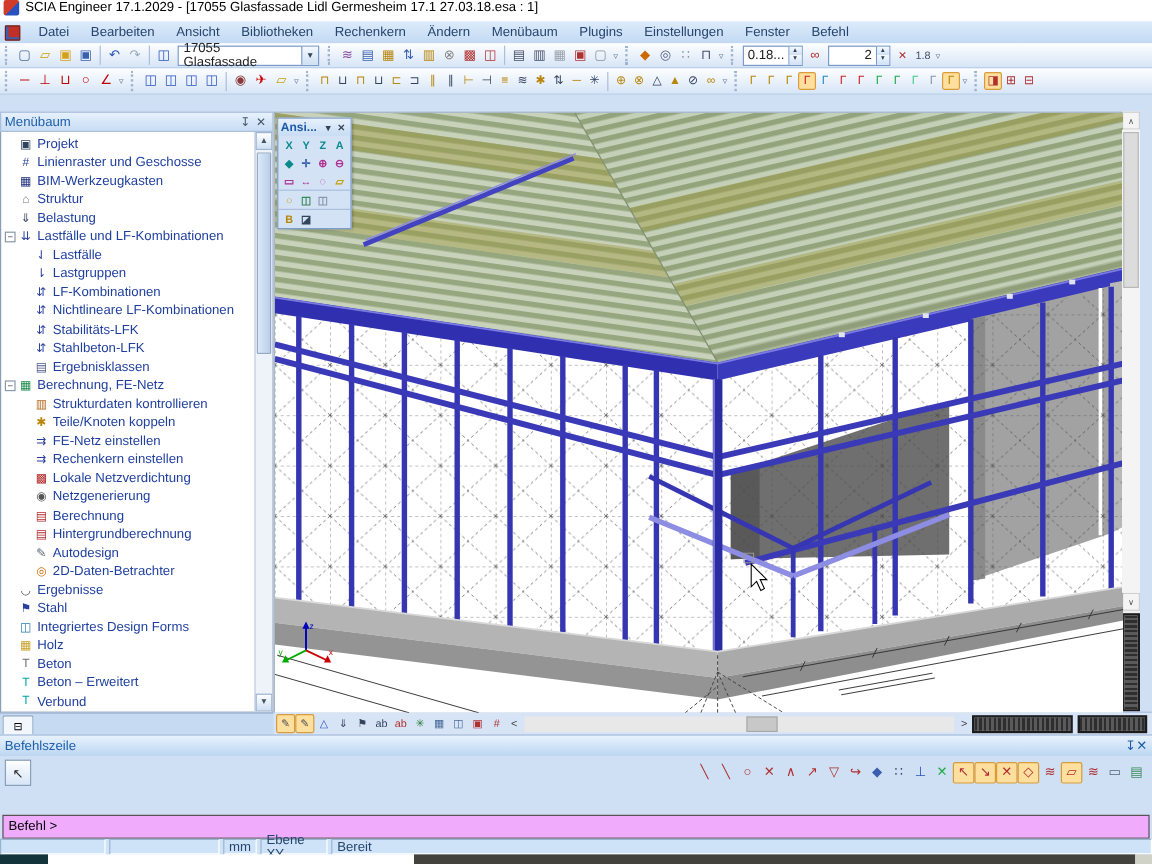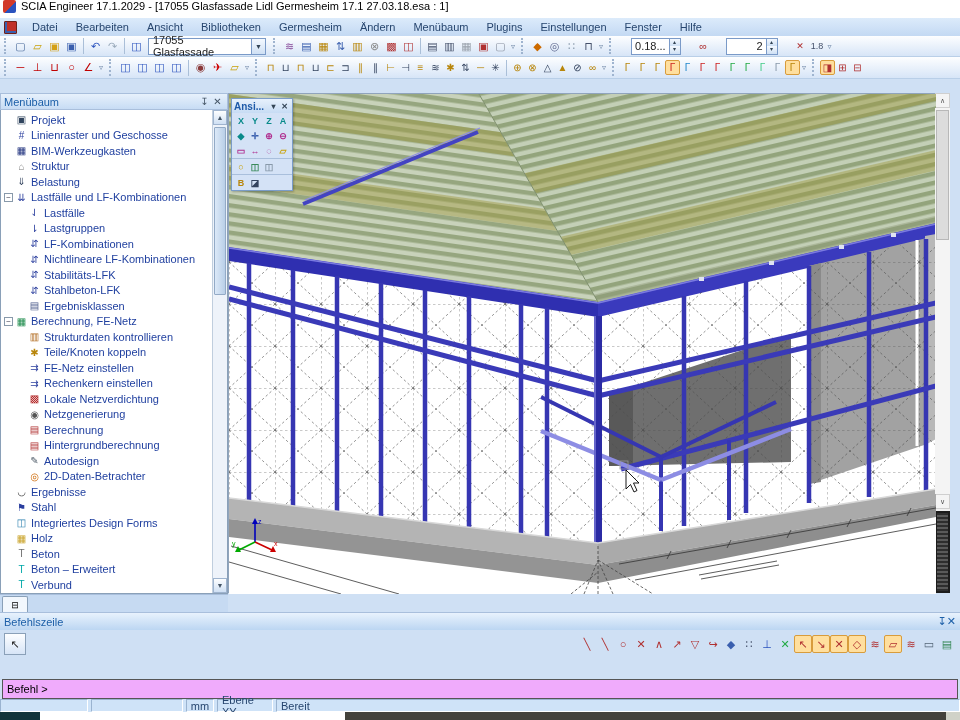--- a/index.html
+++ b/index.html
@@ -20,21 +20,21 @@
   .grip { width:5px; height:80%; border-left:2px dotted #9fb4cf; margin:0 3px 0 4px; }
   .tsep { width:1px; height:16px; background:#aabfd8; margin:0 3px; }
   .tstrip { display:flex; align-items:center; }
   .ticon { width:17px; height:17px; display:flex; align-items:center; justify-content:center; font-size:11px; line-height:1; border:1px solid transparent; border-radius:2px; cursor:default; }
   .ticon.hl { background:#ffdf9e; border-color:#d89c3c; }
   .ticon.sm { width:15px; height:15px; font-size:10px; }
   .ovf { color:#6e86a6; font-size:8px; padding:0 2px; }
   .combo { display:flex; align-items:center; height:17px; background:#fff; border:1px solid #7a9ac8; width:118px; margin:0 3px; }
   .combo .cval { flex:1; padding:0 4px; color:#222; }
   .combo .cbtn { width:14px; height:15px; background:linear-gradient(#f4f9ff,#cfe0f4); border-left:1px solid #7a9ac8; font-size:7px; color:#345; display:flex; align-items:center; justify-content:center; }
-  .spin { display:flex; height:17px; border:1px solid #7a9ac8; background:#fff; margin:0 14px; }
+  .spin { display:flex; height:17px; border:1px solid #7a9ac8; background:#fff; margin:0 2px; }
   .spin .sval { padding:0 3px; display:flex; align-items:center; color:#222; }
   .spin .sarr { width:11px; display:flex; flex-direction:column; border-left:1px solid #7a9ac8; }
   .spin .sarr span { flex:1; font-size:6px; line-height:7px; text-align:center; background:linear-gradient(#f4f9ff,#cfe0f4); color:#345; }
   .wsgap { height:14px; background:#cfe0f4; }
 
   
   .mainrow { height:519px; display:flex; }
 
   
   .lpanel { width:228px; display:flex; flex-direction:column; background:#cfe0f4; }
@@ -49,21 +49,21 @@
   .tico { width:13px; text-align:center; font-size:10px; flex:none; margin-right:3px; }
   .tlabel { color:#1f3f9f; }
   .vscroll { width:15px; background:#eef3fa; border-left:1px solid #c0cede; display:flex; flex-direction:column; }
   .sbtn { height:15px; background:linear-gradient(#fdfeff,#cfe0f4); border:1px solid #9fb4cf; font-size:7px; color:#456; display:flex; align-items:center; justify-content:center; }
   .sthumb { background:linear-gradient(90deg,#dce9f8,#b9cfe8); border:1px solid #93aac6; border-radius:1px; }
   .strack { flex:1; position:relative; }
   .tabstrip { height:18px; display:flex; align-items:flex-end; background:#c6daf2; border-top:1px solid #a9bfdc; }
   .tab { width:26px; height:16px; background:#f2f7fd; border:1px solid #8aa0b8; border-bottom:none; border-radius:2px 2px 0 0; margin-left:2px; display:flex; align-items:center; justify-content:center; font-size:9px; }
 
   
-  .vpcol { width:732px; display:flex; flex-direction:row; }
+  .vpcol { width:732px; display:flex; flex-direction:column; }
   .vptop { height:500px; display:flex; }
   .vpcanvas { position:relative; width:707px; height:500px; background:#fff; border:1px solid #90a4bc; }
   .vpcanvas svg { position:absolute; inset:0; }
   .vpscroll { width:15px; display:flex; flex-direction:column; background:#f0f0f0; }
   .vpscroll .track { flex:1; background:#f4f4f4; position:relative; }
   .vpscroll .vthumb { position:absolute; left:1px; right:1px; top:2px; height:130px; background:#dcdcdc; border:1px solid #b8b8b8; }
   .stripebox-v { height:82px; margin-top:2px; border:2px solid #1c1c1c; background:repeating-linear-gradient(0deg,#2e2e2e 0 2px,#5a5a5a 2px 4px); }
   .vpgutter { width:10px; background:#cfe0f4; }
   .vpbottom { height:19px; display:flex; align-items:center; background:#d6e4f6; border-top:1px solid #a9bfdc; padding-left:2px; }
   .vpbottom .ticon { width:16px; height:16px; }
@@ -115,33 +115,33 @@
     <span class="childico"></span>
 
       <span class="menuitem">Datei</span>
 
       <span class="menuitem">Bearbeiten</span>
 
       <span class="menuitem">Ansicht</span>
 
       <span class="menuitem">Bibliotheken</span>
 
-      <span class="menuitem">Germesheim</span>
+      <span class="menuitem">Rechenkern</span>
 
       <span class="menuitem">Ändern</span>
 
       <span class="menuitem">Menübaum</span>
 
       <span class="menuitem">Plugins</span>
 
       <span class="menuitem">Einstellungen</span>
 
       <span class="menuitem">Fenster</span>
 
-      <span class="menuitem">Hilfe</span>
+      <span class="menuitem">Befehl</span>
 
   </div>
 
   <div class="tbrow tbrow1">
     <span class="grip"></span>
     <span class="tstrip">
 
         <span class="ticon" style="color: rgb(74, 106, 154);">▢</span>
 
         <span class="ticon" style="color: rgb(201, 162, 10);">▱</span>

